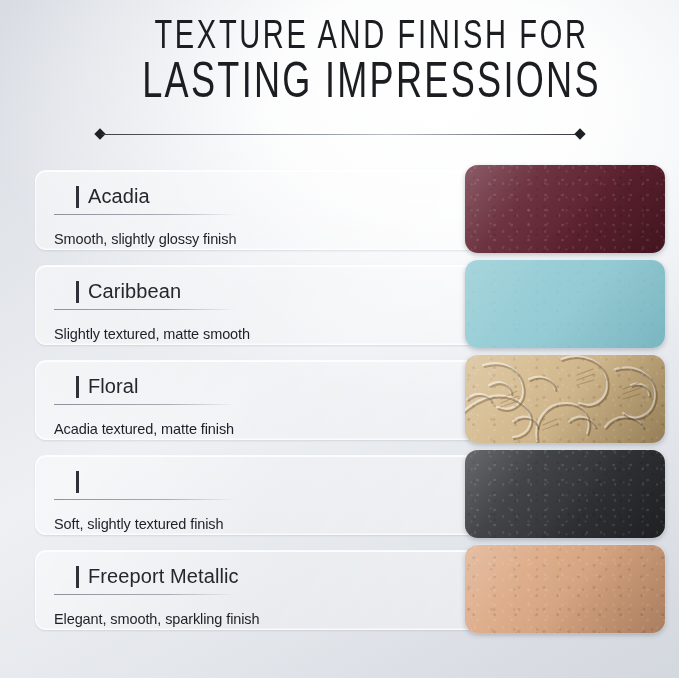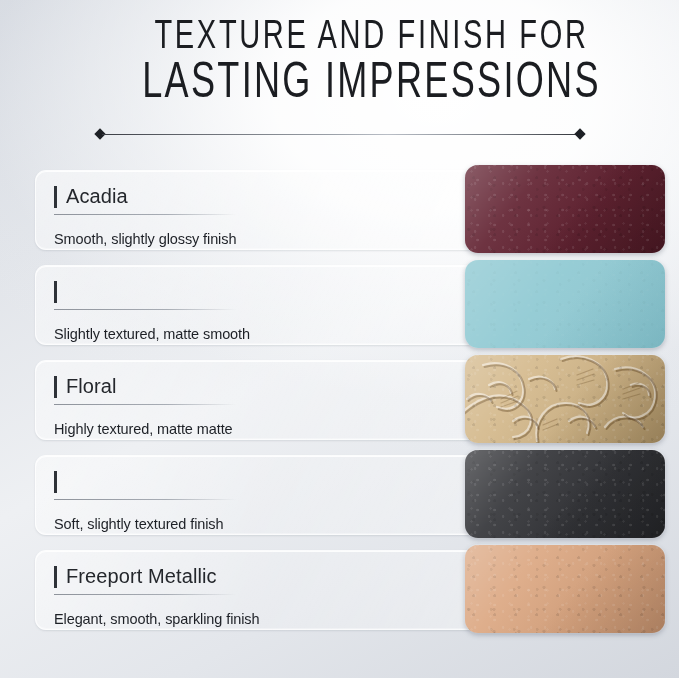--- a/index.html
+++ b/index.html
@@ -112,20 +112,21 @@
     position: absolute;
     left: 18px;
     top: 9px;
     width: 330px;
   }
   .name-wrap {
     position: relative;
     height: 33px;
     display: flex;
     align-items: center;
+    margin-left: 22px;
   }
   .accent-bar {
     width: 3px;
     height: 22px;
     background: #2e3238;
     margin-right: 9px;
     flex: 0 0 auto;
   }
   .swatch-name {
     font-size: 20px;
@@ -231,41 +232,42 @@
         <div class="grain"></div>
         <div class="sheen"></div>
       </div>
     </div>
 
     <div class="row">
       <div class="card">
         <div class="card-inner">
           <div class="name-wrap">
             <span class="accent-bar"></span>
+            <span class="swatch-name">Caribbean</span>
           </div>
           <div class="name-rule"></div>
           <div class="swatch-desc">Slightly textured, matte smooth</div>
         </div>
       </div>
       <div class="swatch flat" id="sw1">
         <div class="base" style="background: linear-gradient(130deg, rgb(147, 203, 212) 0%, rgb(147, 203, 212) 52%, rgb(127, 189, 200) 100%);"></div>
         <div class="grain"></div>
         <div class="sheen"></div>
       </div>
     </div>
 
     <div class="row">
       <div class="card">
         <div class="card-inner">
           <div class="name-wrap">
             <span class="accent-bar"></span>
             <span class="swatch-name">Floral</span>
           </div>
           <div class="name-rule"></div>
-          <div class="swatch-desc">Highly textured, matte matte</div>
+          <div class="swatch-desc">Acadia textured, matte finish</div>
         </div>
       </div>
       <div class="swatch" id="sw2">
         <div class="base" style="background: linear-gradient(130deg, rgb(212, 185, 140) 0%, rgb(212, 185, 140) 52%, rgb(169, 143, 99) 100%);"></div>
         <svg class="floral" viewBox="0 0 200 88" preserveAspectRatio="none">
           <defs>
             <filter id="emb" x="-20%" y="-20%" width="140%" height="140%">
               <feGaussianBlur stdDeviation="0.7"></feGaussianBlur>
             </filter>
           </defs>

